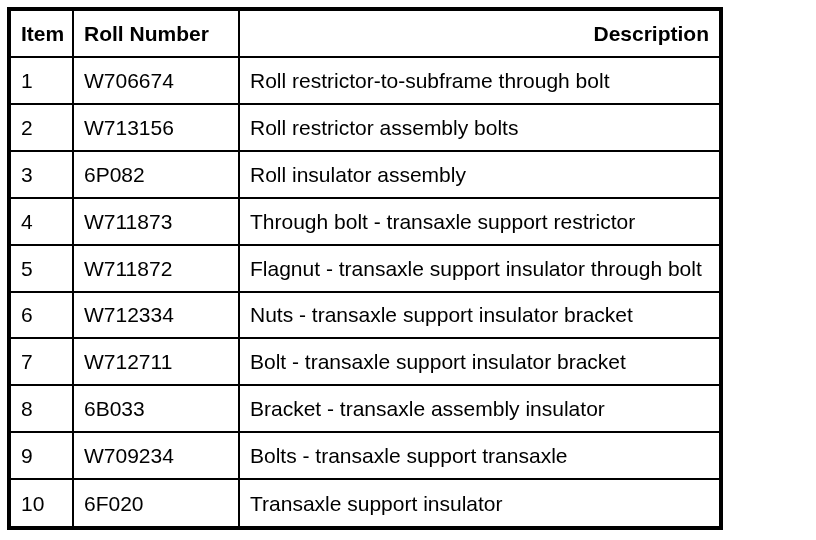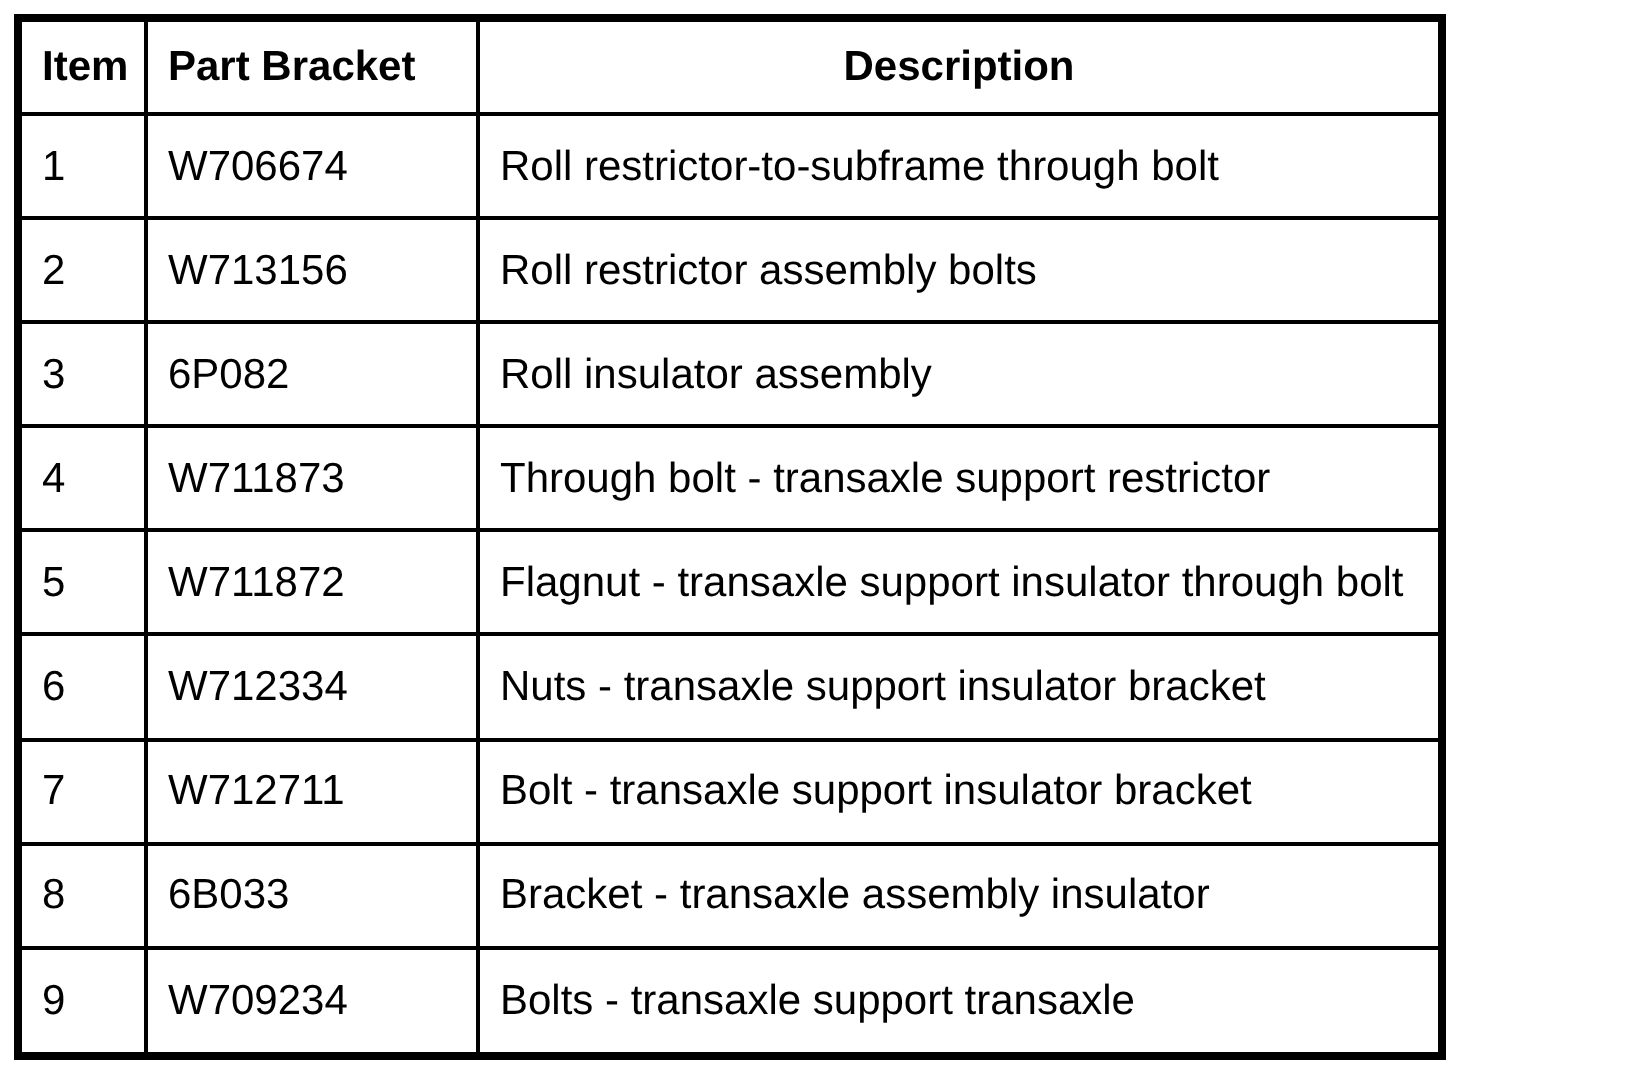--- a/index.html
+++ b/index.html
@@ -37,36 +37,36 @@
     overflow: hidden;
     box-sizing: border-box;
   }
   .parts-table thead tr {
     height: 48px;
   }
   .parts-table th {
     font-weight: bold;
   }
   .parts-table th.col-desc {
-    text-align: center;
+    text-align: right;
     margin-left: 41px;
   }
   .col-item { width: 64px; }
   .col-part { width: 166px; }
   .col-desc { width: auto; }
 </style>
 </head>
 <body>
 
 <div class="page">
   <table class="parts-table">
     <thead>
       <tr>
         <th class="col-item">Item</th>
-        <th class="col-part">Part Bracket</th>
+        <th class="col-part">Roll Number</th>
         <th class="col-desc">Description</th>
       </tr>
     </thead>
     <tbody>
       <tr>
         <td>1</td>
         <td>W706674</td>
         <td>Roll restrictor-to-subframe through bolt</td>
       </tr>
       <tr>
@@ -102,15 +102,20 @@
       <tr>
         <td>8</td>
         <td>6B033</td>
         <td>Bracket - transaxle assembly insulator</td>
       </tr>
       <tr>
         <td>9</td>
         <td>W709234</td>
         <td>Bolts - transaxle support transaxle</td>
       </tr>
+      <tr>
+        <td>10</td>
+        <td>6F020</td>
+        <td>Transaxle support insulator</td>
+      </tr>
     </tbody>
   </table>
 </div>
 
 </body></html>

